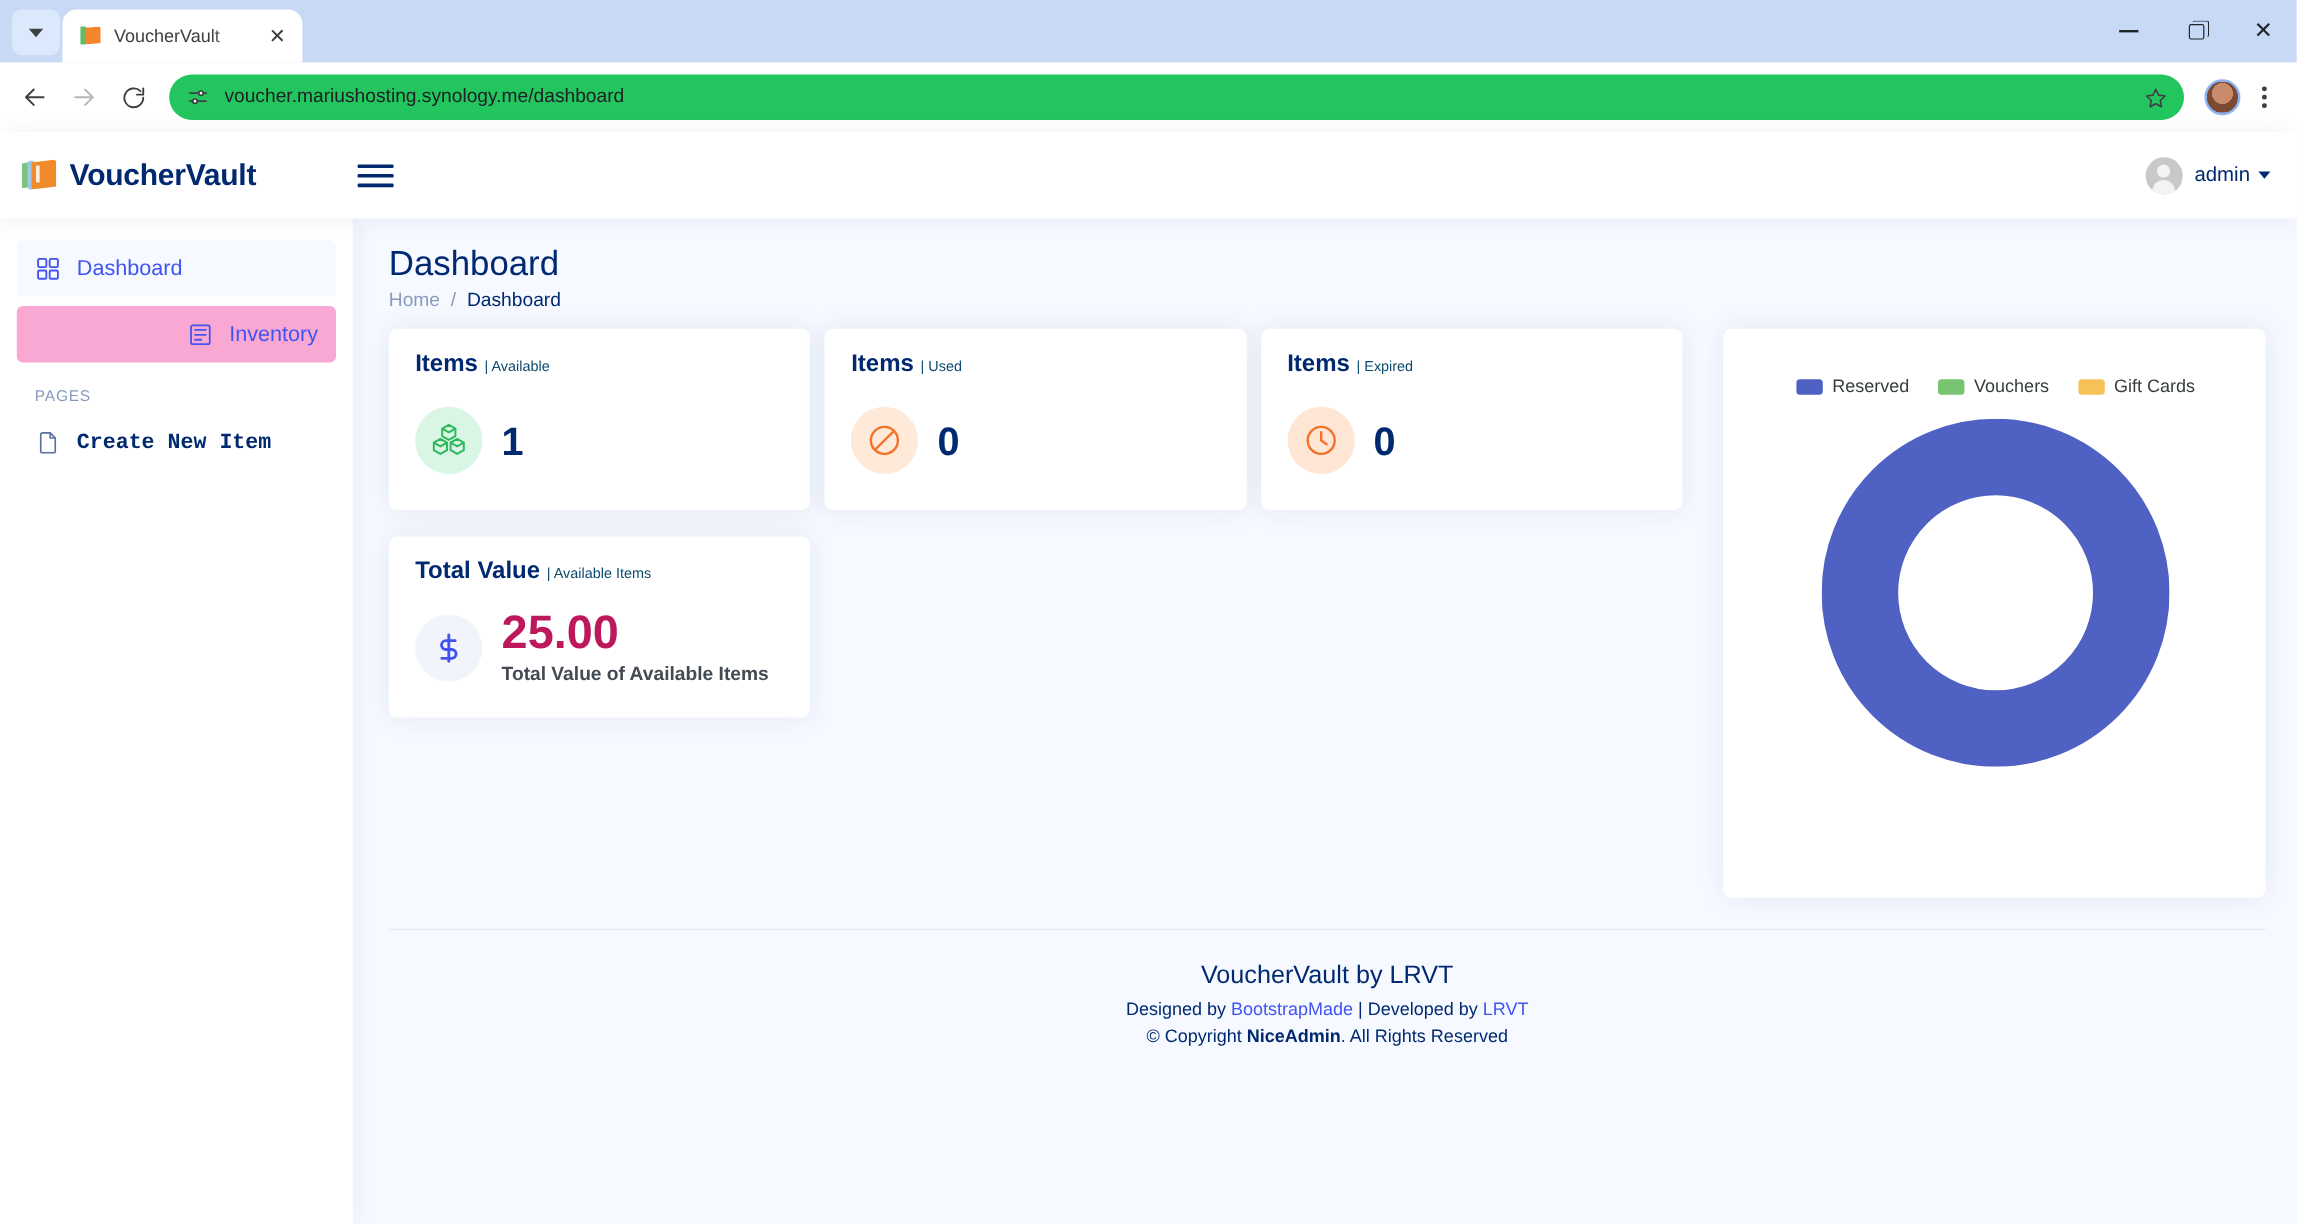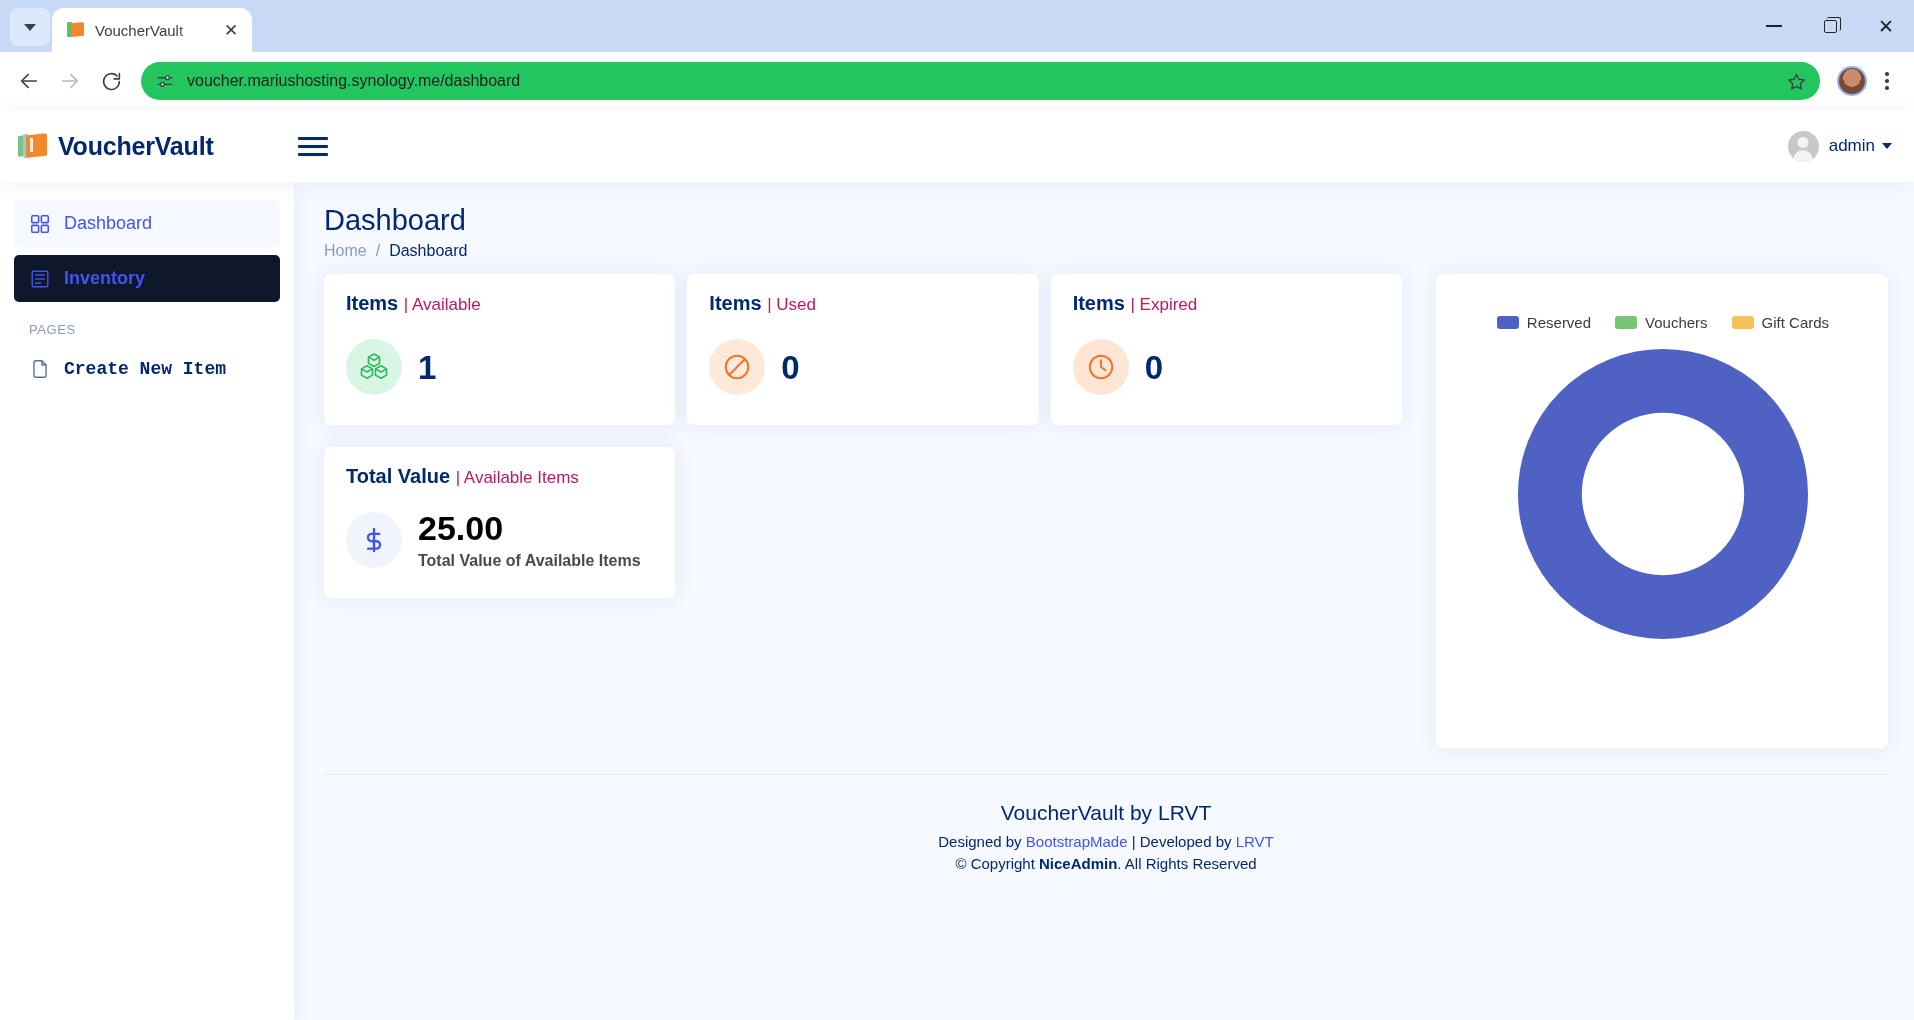--- a/index.html
+++ b/index.html
@@ -254,21 +254,21 @@
     height: 47px;
     padding: 0 15px;
     border-radius: 5px;
     margin-bottom: 8px;
     font-size: 18px;
     color: #012970;
     font-weight: 600;
     white-space: nowrap;
   }
   .nav-item.active { background: #f6f9ff; color: #4154f1; font-weight: 500; }
-  .nav-item.muted-bg { background: #0f172a; color: #4154f1; font-weight: 700; }
+  .nav-item.muted-bg { background: #f9a8d4; color: #4154f1; font-weight: 400; justify-content: flex-end; }
   .nav-item.plain { background: transparent; color: #012970; font-weight: 600; font-family: Liberation Mono, monospace; }
   .nav-icon { width: 22px; height: 22px; flex: none; display: block; }
   .nav-heading {
     font-size: 13px;
     color: #899bbd;
     letter-spacing: 0.6px;
     padding: 12px 15px 8px 15px;
     font-weight: 400;
   }
 
@@ -307,39 +307,39 @@
     padding: 18px 20px 16px 22px;
   }
   .card-title {
     font-size: 20px;
     color: #012970;
     font-weight: 600;
     margin-bottom: 10px;
     white-space: nowrap;
   }
   .card-title .sub {
-    color: #be185d;
+    color: #0c4a6e;
     font-weight: 400;
-    font-size: 17px;
+    font-size: 12px;
   }
   .card-body-row {
     display: flex; align-items: center; gap: 16px;
     min-height: 84px;
   }
   .icon-circle {
     width: 56px; height: 56px; border-radius: 50%;
     display: flex; align-items: center; justify-content: center;
     flex: none;
   }
   .icon-circle svg { display: block; }
   .stat-num {
     font-size: 33px; font-weight: 700; color: #012970; line-height: 1;
   }
   .stat-stack { display: flex; flex-direction: column; gap: 7px; }
-  .stat-value-lg { font-size: 34px; font-weight: 700; color: #000000; line-height: 1; }
+  .stat-value-lg { font-size: 39px; font-weight: 700; color: #be185d; line-height: 1; }
   .stat-caption { font-size: 16px; font-weight: 700; color: #444a52; }
 
   
   .chart-card { padding: 18px 20px 26px 22px; height: 474px; }
   .legend {
     display: flex; align-items: center; justify-content: center;
     gap: 24px; margin: 22px 0 10px 0;
   }
   .legend-item { display: flex; align-items: center; gap: 8px; }
   .legend-swatch { width: 22px; height: 13px; border-radius: 3px; flex: none; }

